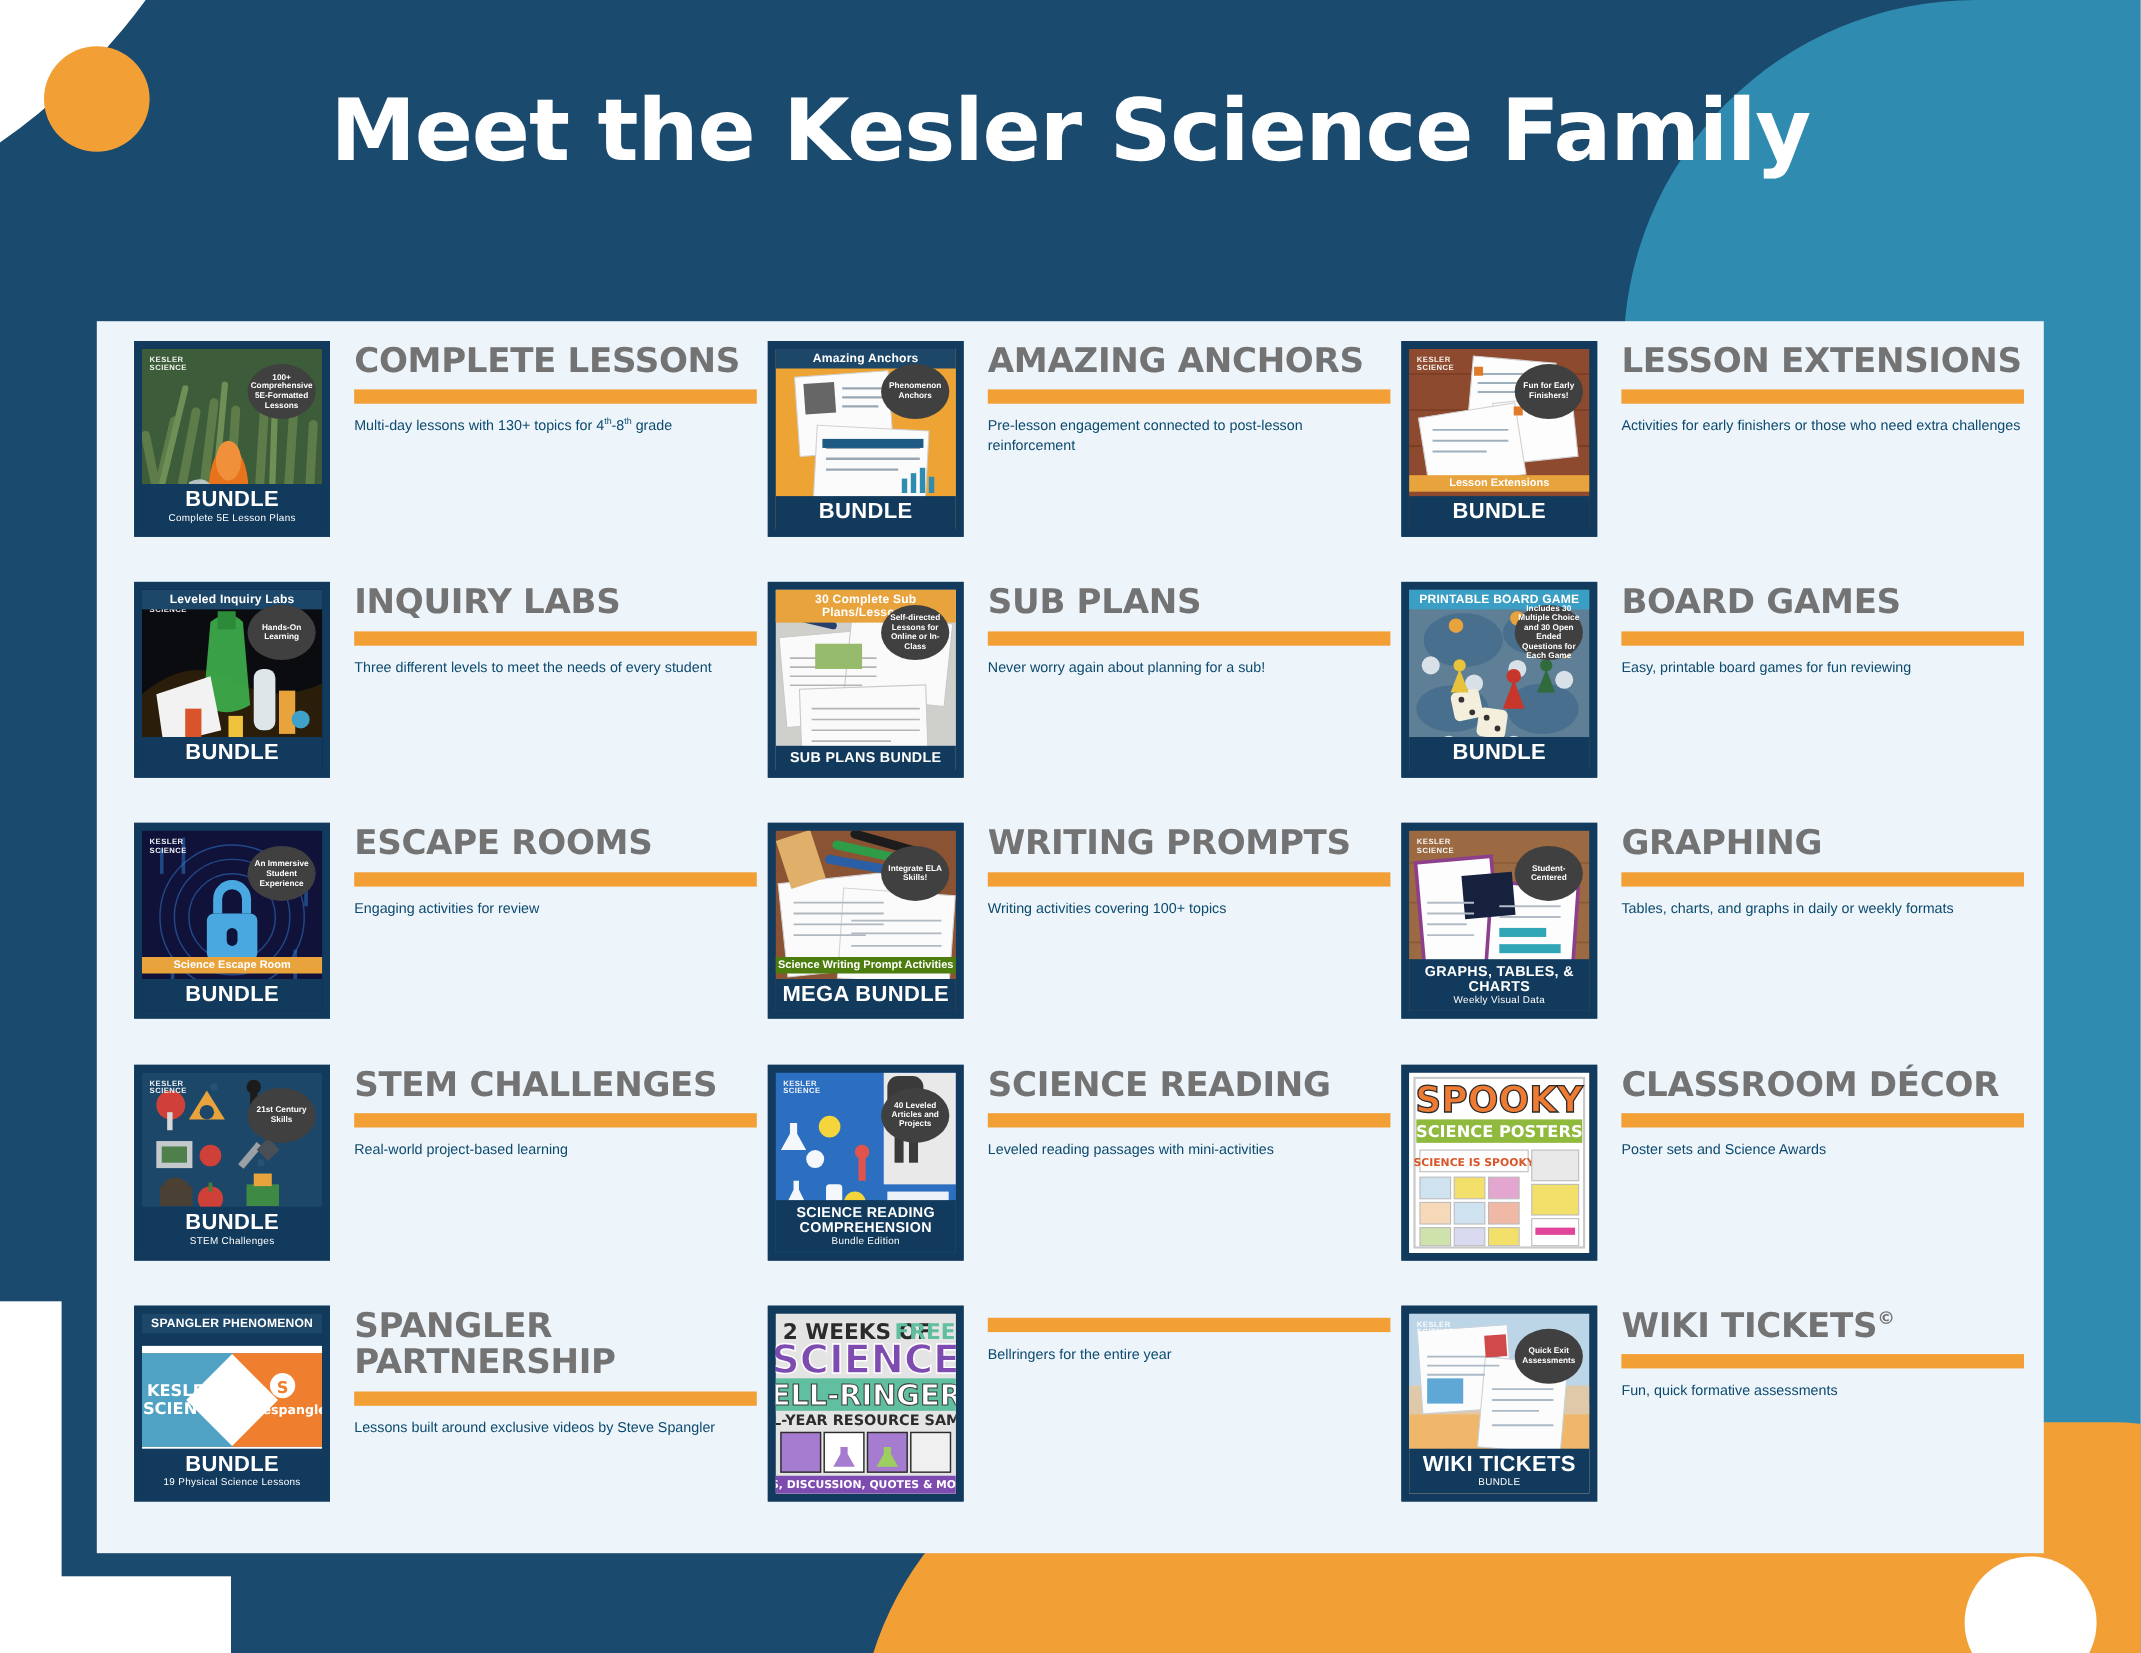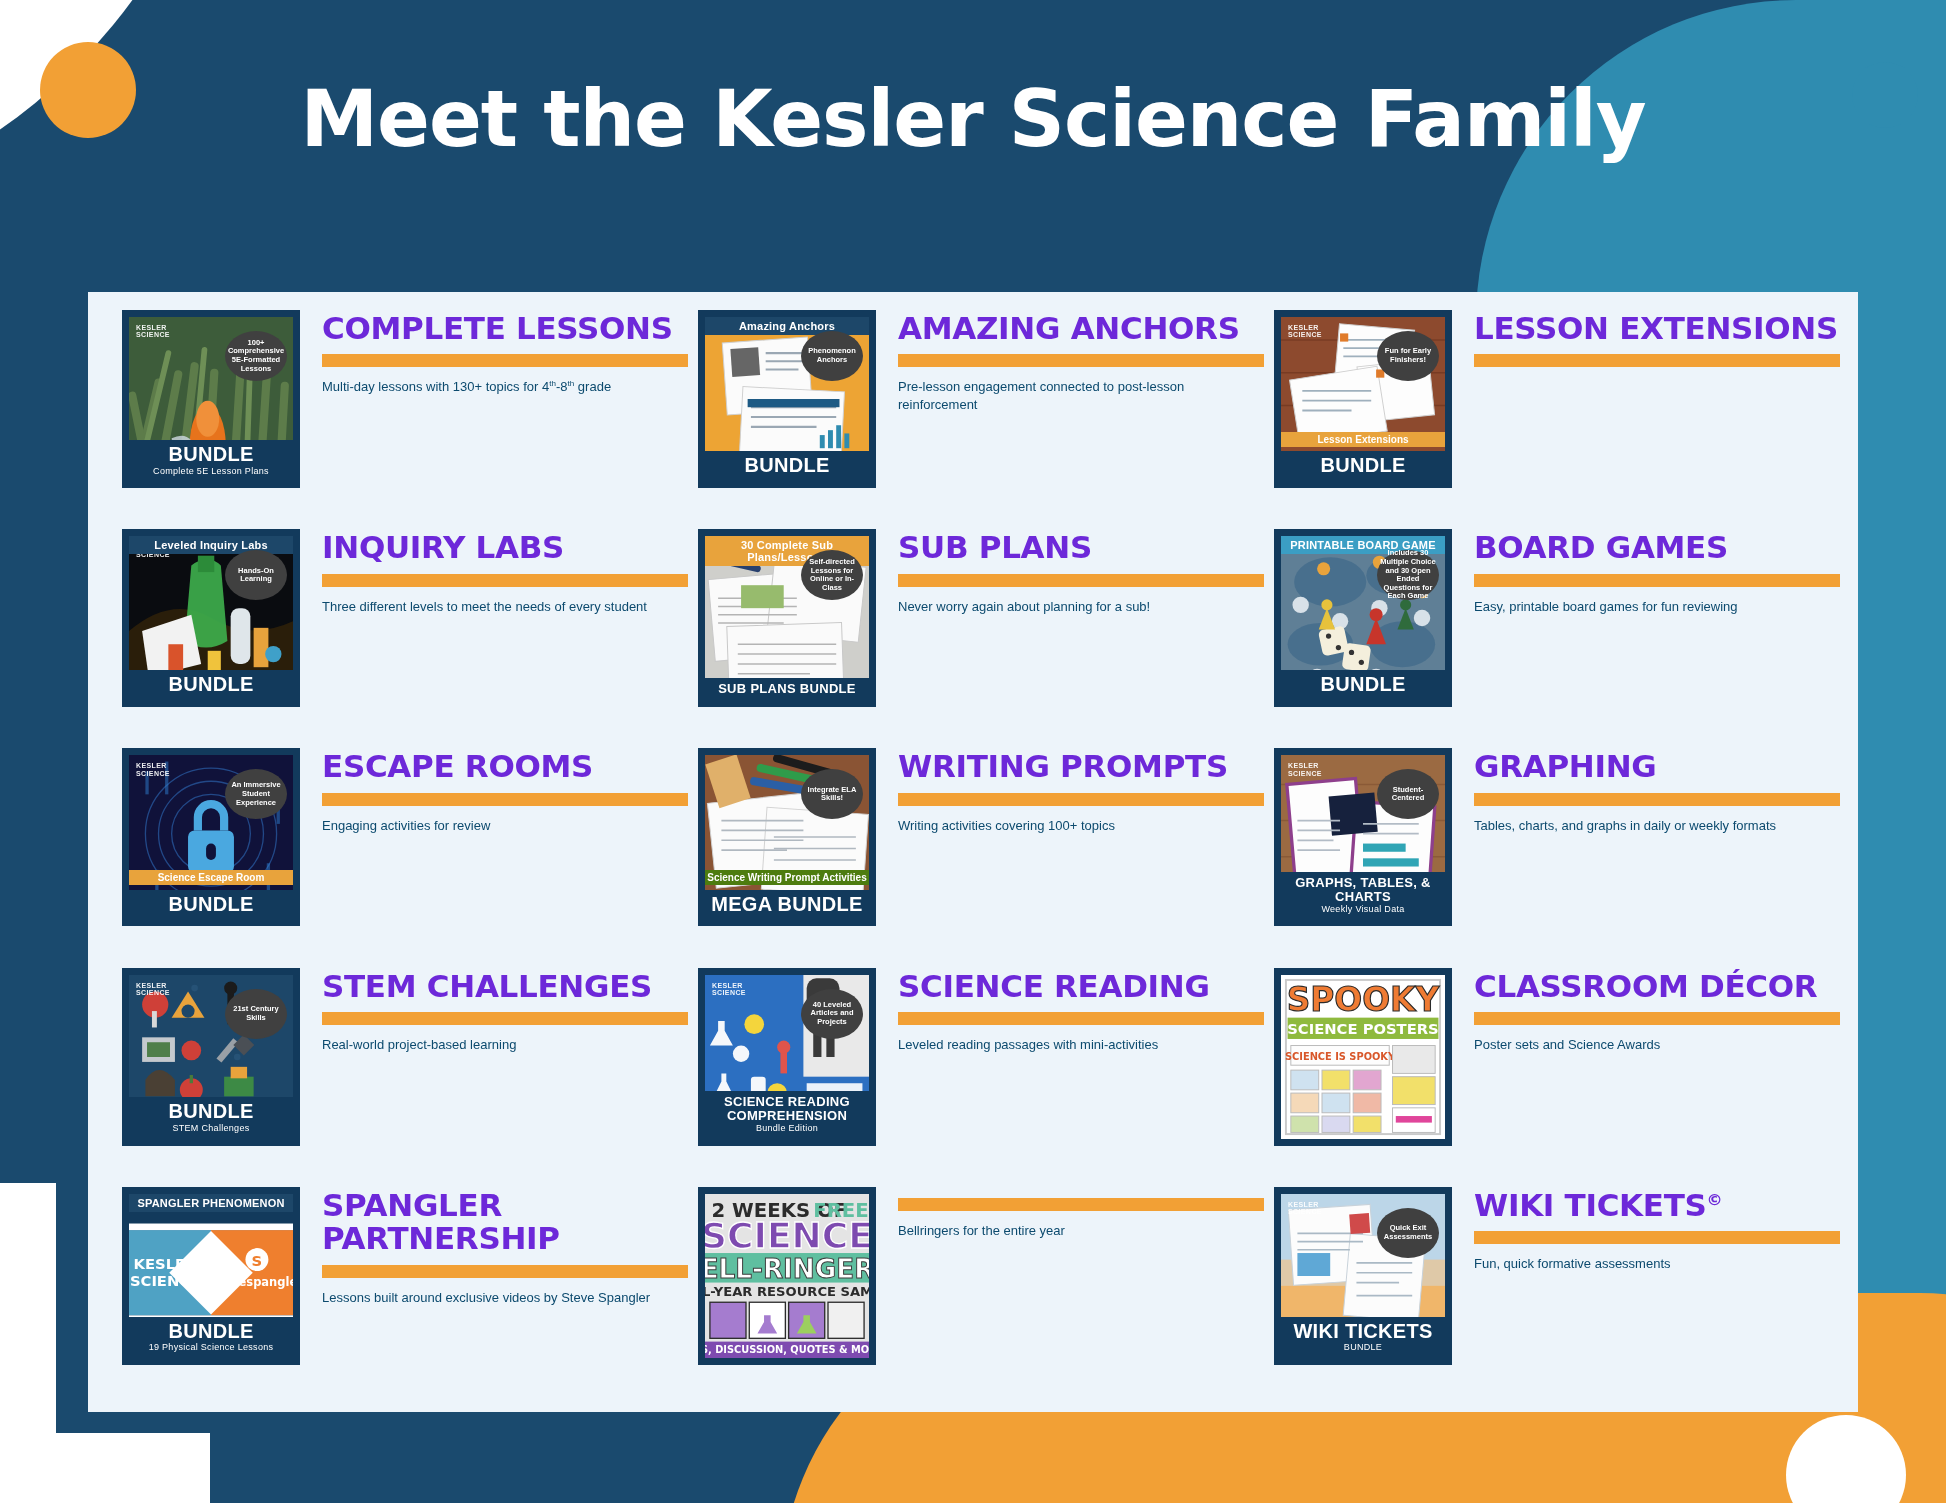--- a/index.html
+++ b/index.html
@@ -141,21 +141,21 @@
   }
   .klogo{
     position:absolute; left:7px; top:7px;
     color:#ffffff; font-size:7px; font-weight:bold; line-height:1.05;
     letter-spacing:.4px; opacity:.92;
   }
 
   
   .body{ flex:1 1 auto; min-width:0; padding-top:2px; }
   .cardtitle{
-    color:#6d28d9;
+    color:#737373;
     font-weight:bold;
     font-size:31px;
     line-height:1.08;
     letter-spacing:-.3px;
     font-family:"DejaVu Sans", sans-serif;
   }
   .rule{
     height:13px; background:#f2a035; margin:9px 0 11px 0; width:100%;
   }
   .desc{
@@ -291,20 +291,21 @@
             </svg>
           </div>
       <div class="klogo">KESLER<br>SCIENCE</div>
           <div class="badge">Fun for Early Finishers!</div>
           <div class="cap2" style="bottom:34px;background:#e8a33c;font-weight:bold">Lesson Extensions</div>
           <div class="cap">BUNDLE</div>
     </div>
     <div class="body">
       <div class="cardtitle">LESSON EXTENSIONS</div>
       <div class="rule"></div>
+      <div class="desc">Activities for early finishers or those who need extra challenges</div>
     </div>
       </div>
       <div class="card">
     <div class="thumb">
       <div class="inner">
             <svg class="fill" viewBox="0 0 100 100" preserveAspectRatio="none">
       <rect width="100" height="100" fill="#0a0c10"></rect>
               <rect width="100" height="100" fill="#0a0c10"></rect>
         <path d="M0 58 q26 -22 50 -8 q24 14 50 2 V100 H0Z" fill="#2a1e0a"></path>
         <path d="M38 18 q10 -8 18 0 l4 46 q-13 8 -26 0Z" fill="#3eae4c" opacity=".92"></path>

